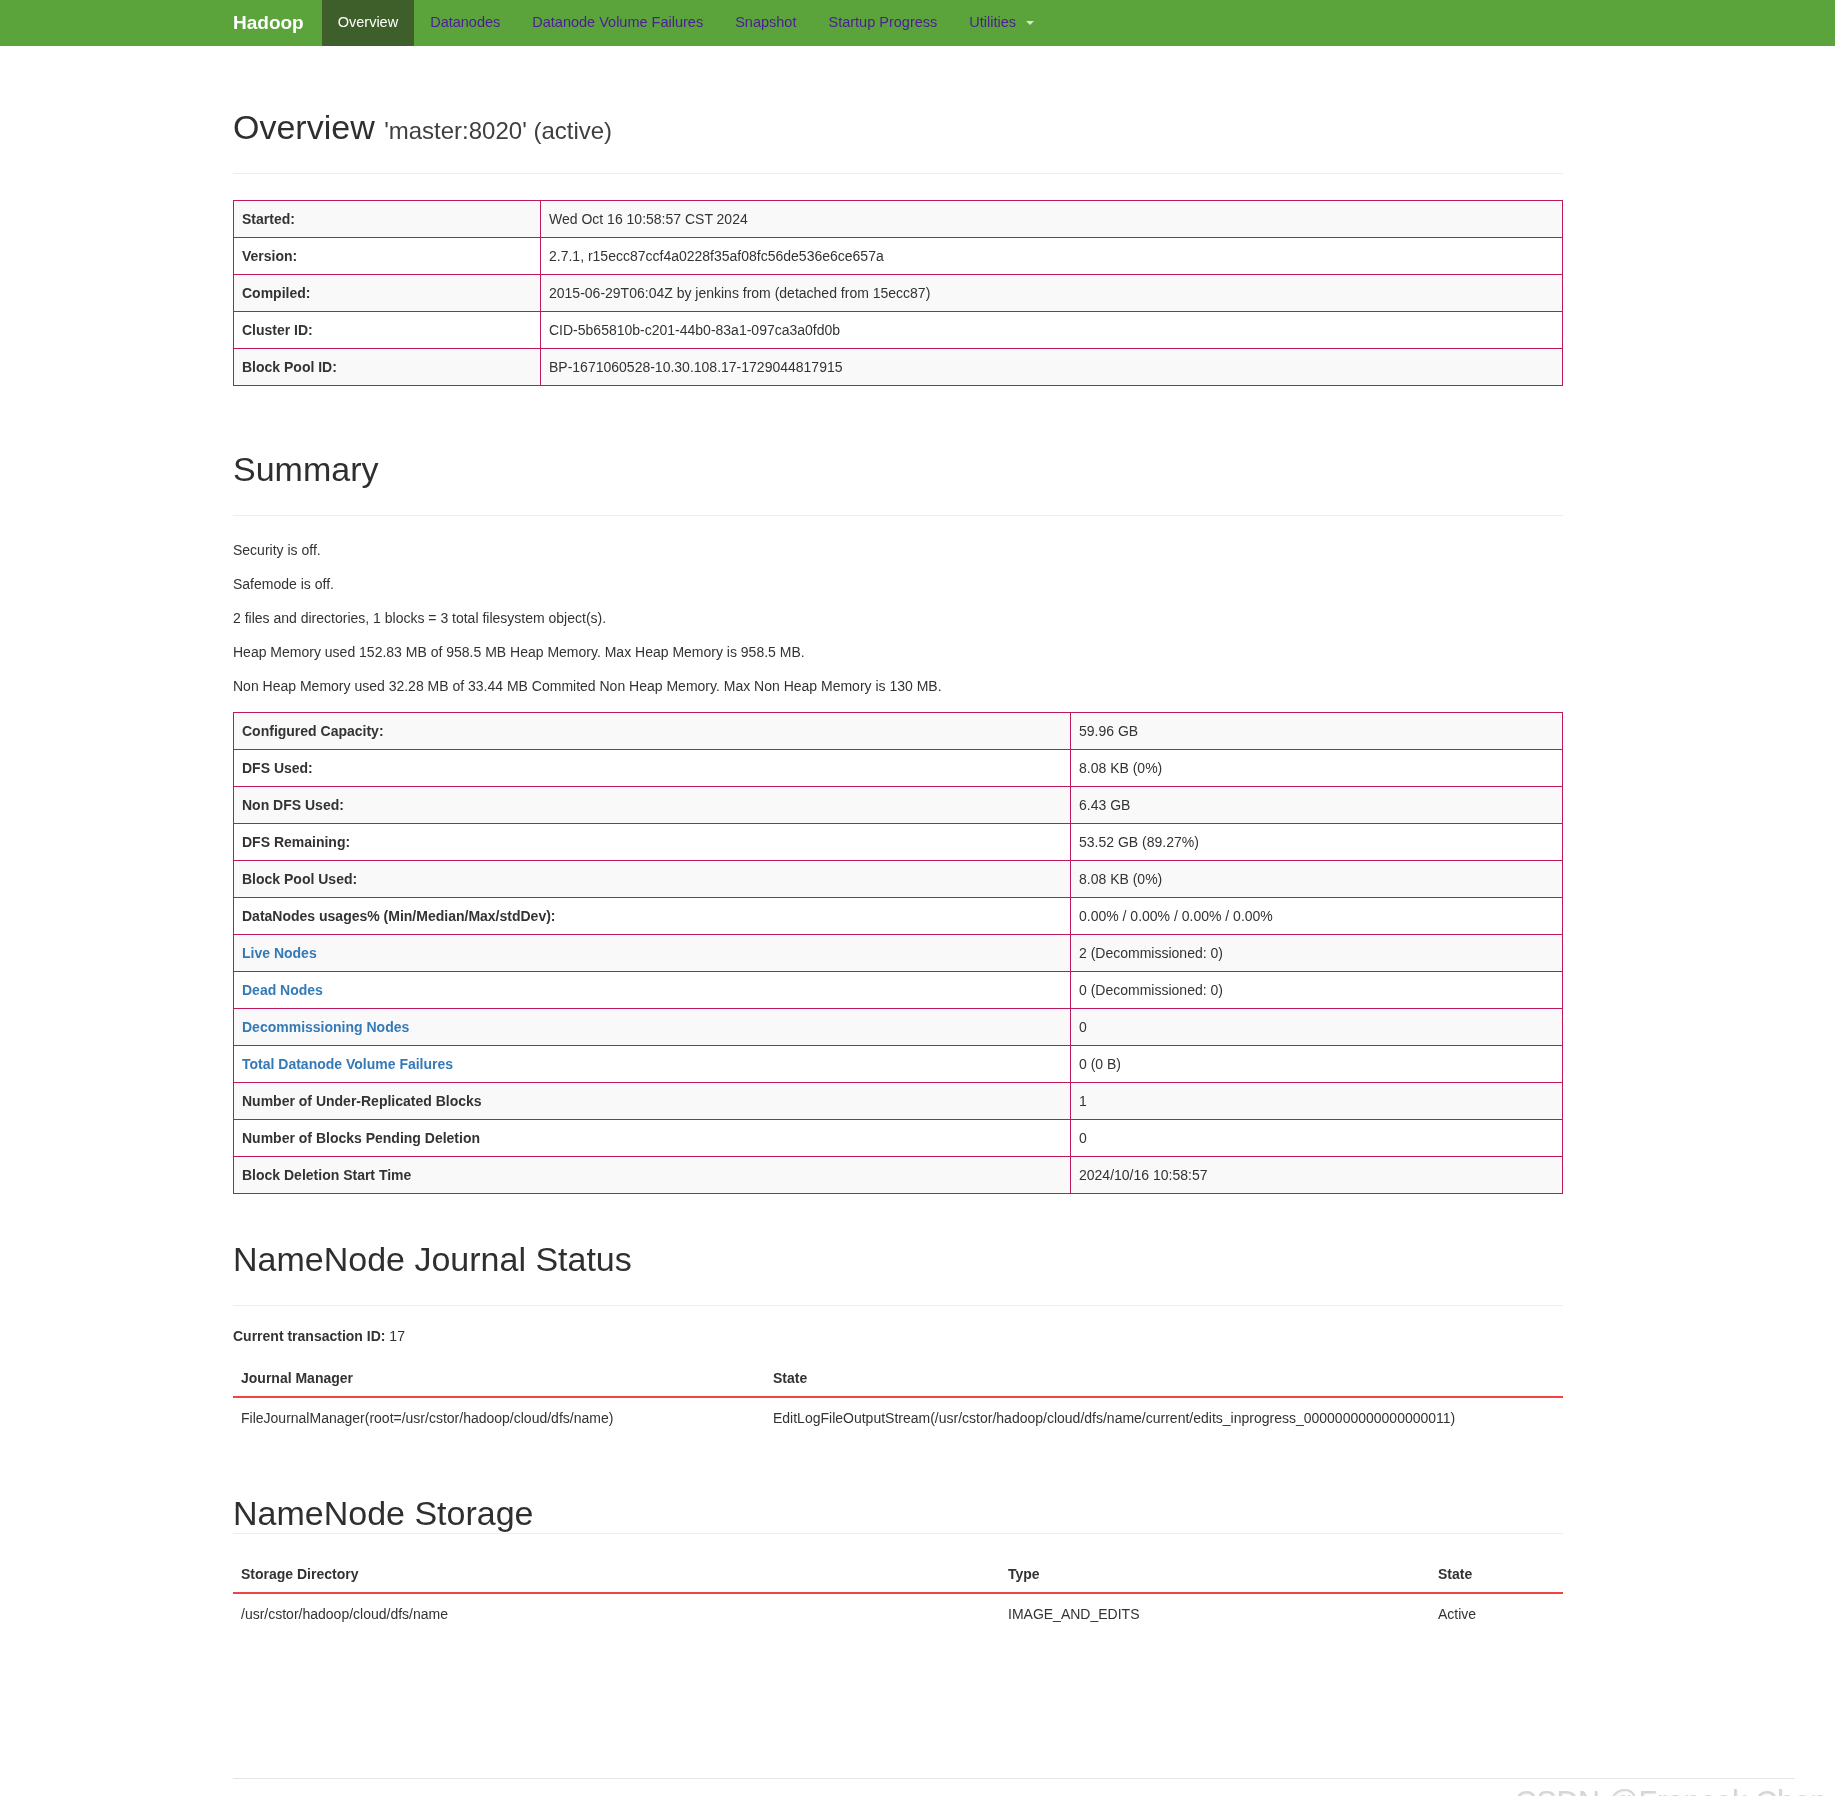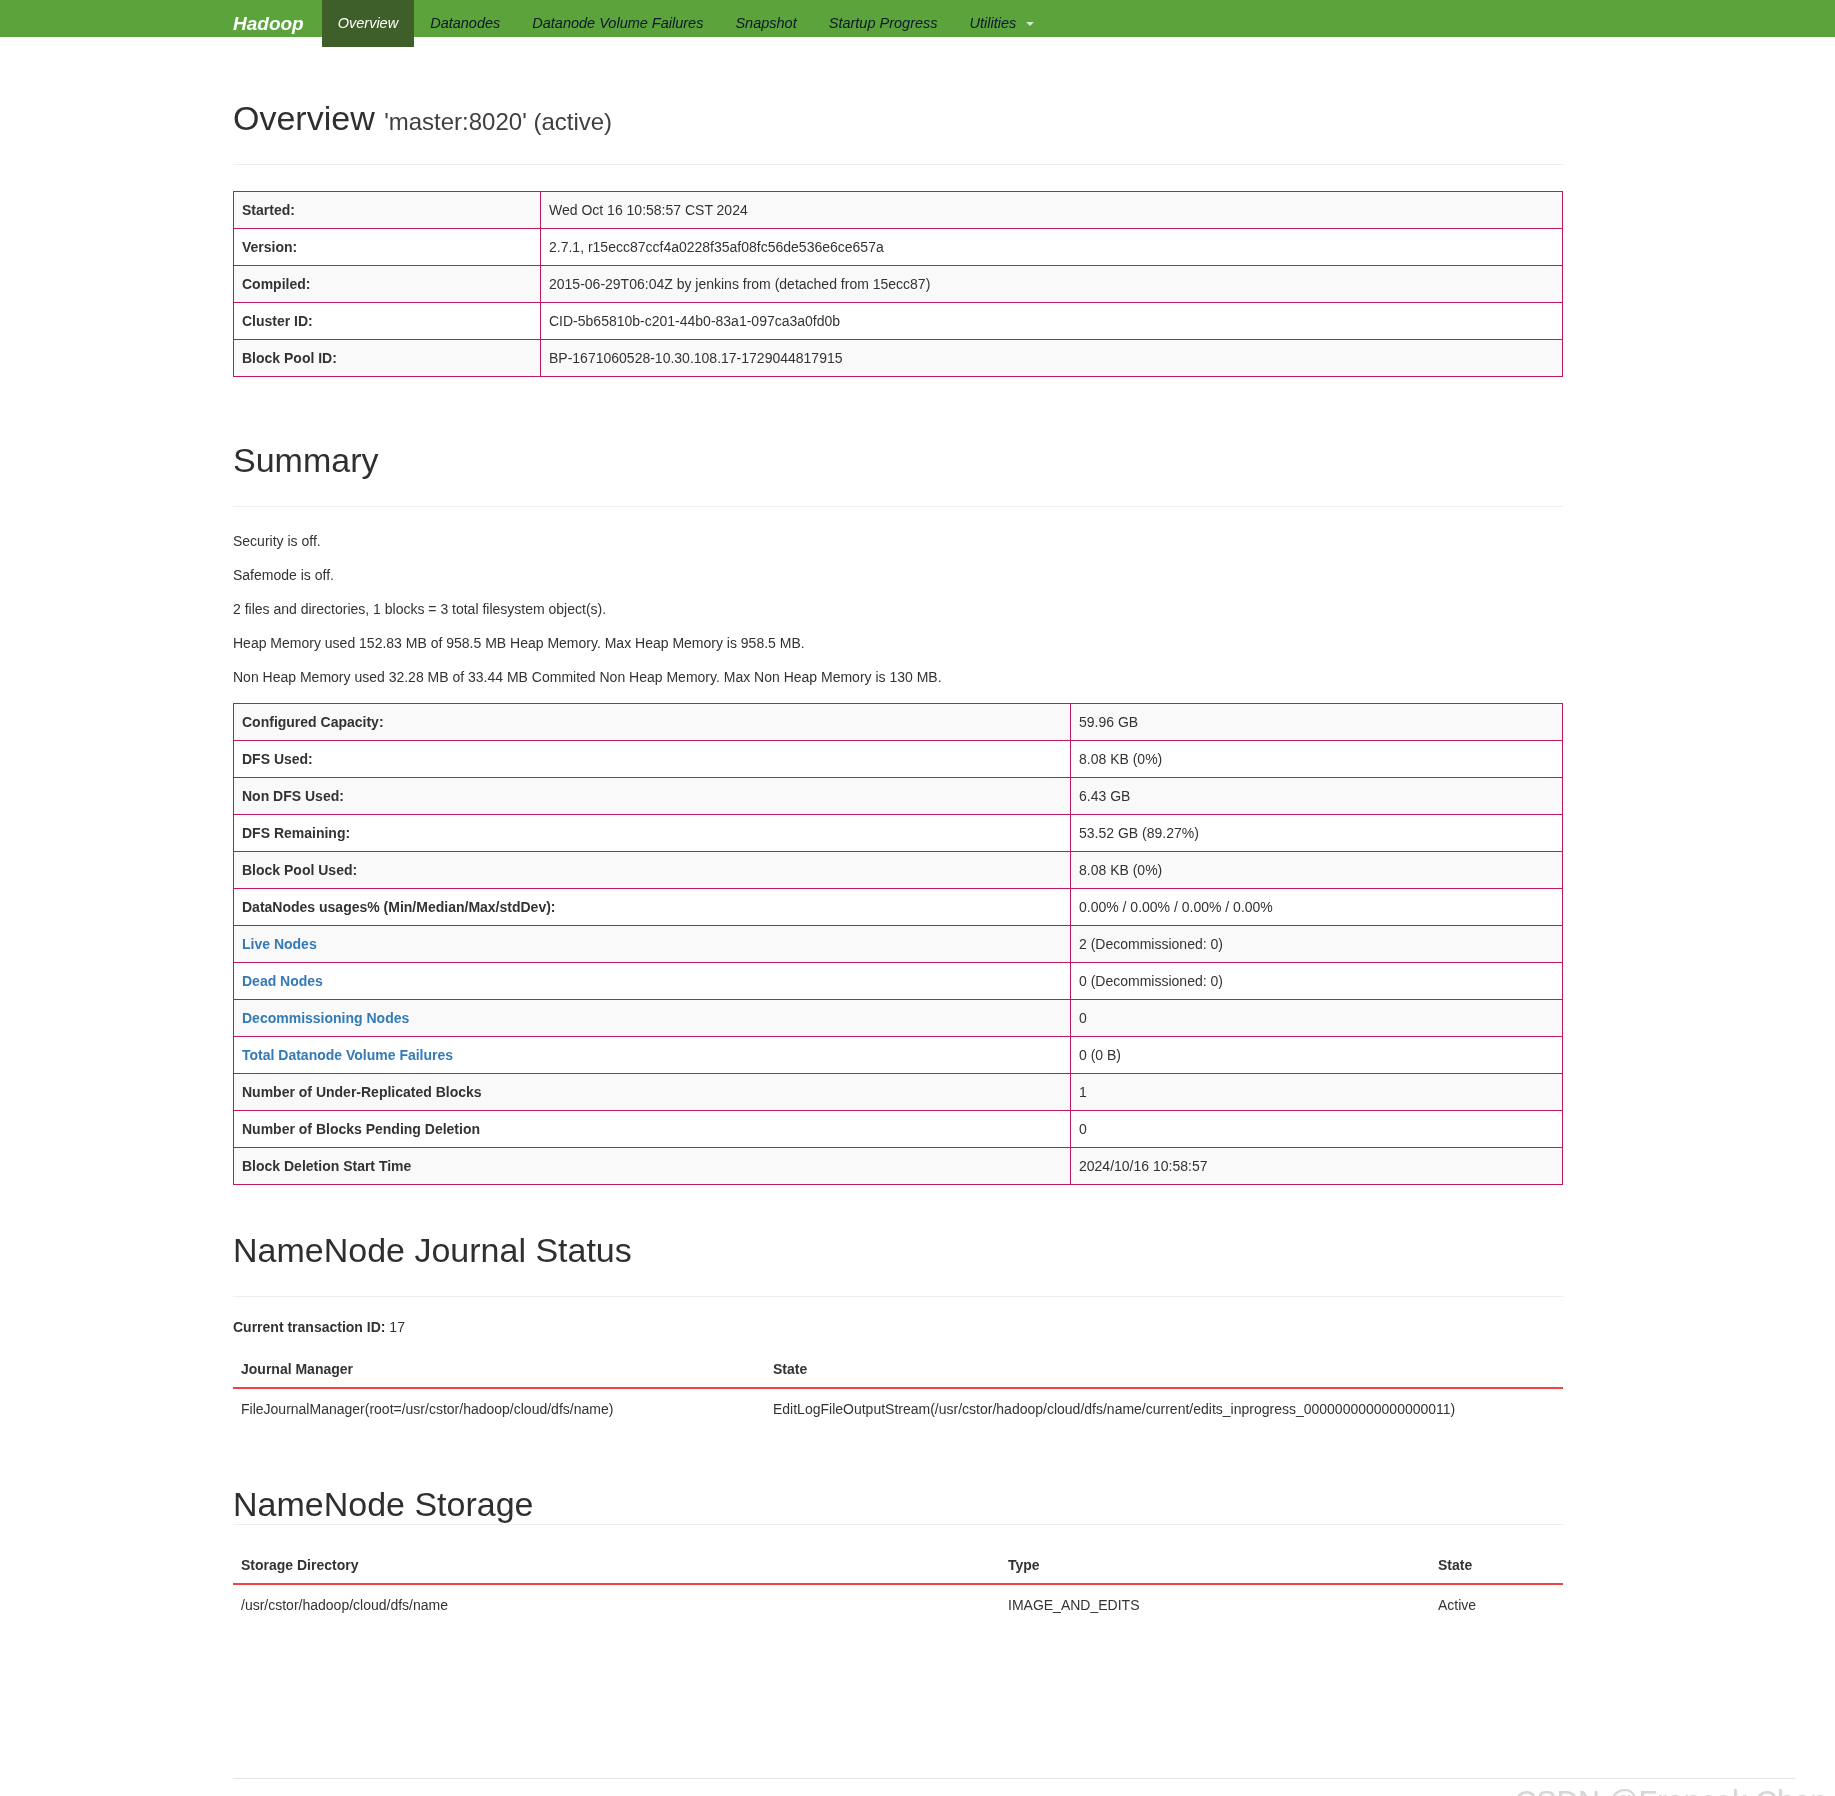--- a/index.html
+++ b/index.html
@@ -9,37 +9,36 @@
     background: #fff;
     color: #333;
     font-family: "Liberation Sans", sans-serif;
     font-size: 14px;
     overflow: hidden;
     position: relative;
   }
 
   
   .navbar {
-    height: 37px;
+    height: 46px;
     background: #5BA43C;
     display: flex;
-    align-items: flex-start;
+    align-items: flex-end;
     padding-left: 233px;
     white-space: nowrap;
-    font-style: italic;
   }
   .navbar-brand {
     color: #fff;
     font-size: 19px;
     font-weight: bold;
     line-height: 47px;
     padding: 0 18px 0 0;
   }
   .nav-item {
-    color: #0f172a;
+    color: #4c1d95;
     font-size: 14.5px;
     line-height: 47px;
     padding: 0 16px;
     cursor: pointer;
   }
   .nav-item.active {
     background: #3E5F2A;
     color: #fff;
   }
   .caret {

